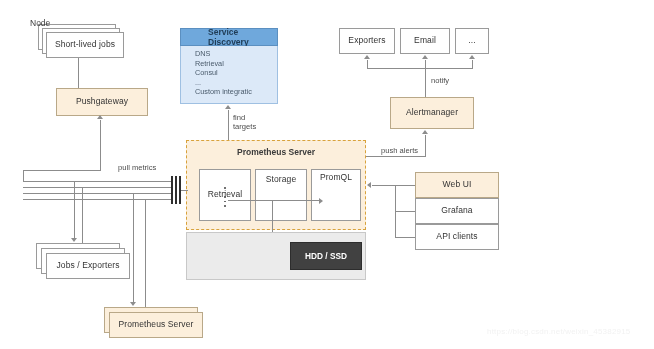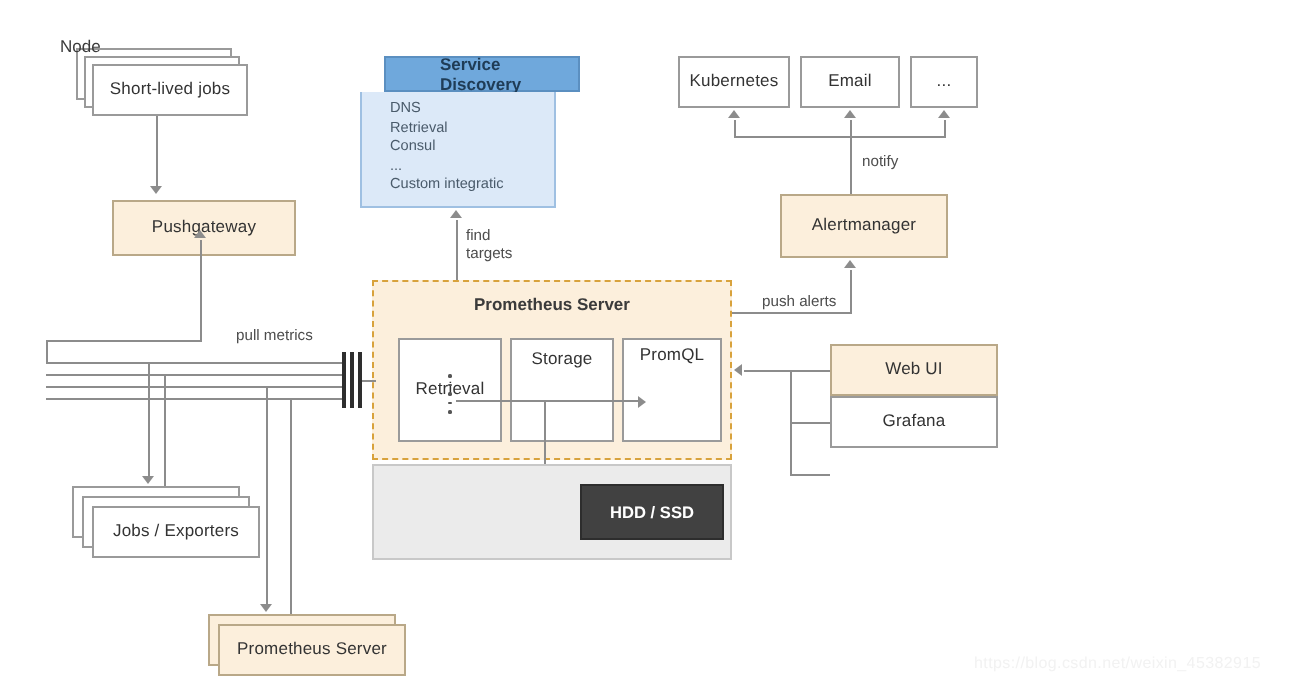--- a/index.html
+++ b/index.html
@@ -8,21 +8,21 @@
 
   .box{position:absolute;box-sizing:border-box;border:1px solid #9a9a9a;background:#ffffff;
        display:flex;align-items:center;justify-content:center;color:#333;font-size:8.5px;
        letter-spacing:.1px;text-align:center;line-height:1.15;}
   .tan{background:#fcefdc;border-color:#b9a888;}
   .ghost{background:#ffffff;border:1px solid #9a9a9a;text-align:right;}
   .ghost-tan{background:#fcefdc;border:1px solid #b9a888;}
 
   
   #sd-wrap{position:absolute;left:180px;top:28px;width:98px;height:76px;}
-  #sd-head{position:absolute;left:12px;top:0;width:98px;height:18px;background:#6fa8dc;border:1px solid #5b8fc0;
+  #sd-head{position:absolute;left:0;top:0;width:98px;height:18px;background:#6fa8dc;border:1px solid #5b8fc0;
            box-sizing:border-box;display:flex;align-items:center;justify-content:center;font-size:8.5px;color:#1f3c56;font-weight:600;padding-left:27px;}
   #sd-body{position:absolute;left:0;top:18px;width:98px;height:58px;background:#dce9f8;border:1px solid #9fc0e2;
            border-top:none;box-sizing:border-box;padding:3px 4px 2px 5px;}
   #sd-body ul{margin:0;padding:0 0 0 9px;list-style:none;}
   #sd-body li{font-size:7.3px;color:#4a5b6b;line-height:9.6px;position:relative;white-space:nowrap;overflow:hidden;}
   #sd-body li:before{content:"";position:absolute;left:-7px;top:4px;width:2px;height:2px;background:#6d7c8a;border-radius:50%;}
 
   
   #promsrv{position:absolute;left:186px;top:140px;width:180px;height:90px;background:#fcefdc;
            border:1px dashed #d8a23c;box-sizing:border-box;}
@@ -60,21 +60,21 @@
 
   <div class="box ghost" style="left:38px;top:24px;width:78px;height:26px;"></div>
   <div class="box ghost" style="left:42px;top:28px;width:78px;height:26px;"></div>
   <div class="box ghost" style="left:46px;top:32px;width:78px;height:26px;">
     <span>Short-lived jobs</span>
   </div>
 
   <div class="ln lnv" style="left:78px;top:58px;height:36px;"></div>
   <div class="arr arr-d" style="left:75px;top:93px;"></div>
 
-  <div class="box tan" style="left:56px;top:100px;width:92px;height:28px;">
+  <div class="box tan" style="left:56px;top:88px;width:92px;height:28px;">
     <span>Pushgateway</span>
   </div>
 
   <div id="sd-wrap">
     <div id="sd-head">Service Discovery</div>
     <div id="sd-body">
       <ul>
         <li>DNS</li>
         <li>Retrieval</li>
         <li>Consul</li>
@@ -159,21 +159,21 @@
   <div class="box ghost" style="left:46px;top:253px;width:84px;height:26px;">
     <span>Jobs / Exporters</span>
   </div>
 
   <div class="box ghost-tan" style="left:104px;top:307px;width:94px;height:26px;"></div>
   <div class="box ghost-tan" style="left:109px;top:312px;width:94px;height:26px;">
     <span>Prometheus Server</span>
   </div>
 
   <div class="box" style="left:339px;top:28px;width:56px;height:26px;">
-    <span>Kubernetes</span>
+    <span>Exporters</span>
   </div>
   <div class="box" style="left:400px;top:28px;width:50px;height:26px;">
     <span>Email</span>
   </div>
   <div class="box" style="left:455px;top:28px;width:34px;height:26px;">
     <span>...</span>
   </div>
 
   <div class="ln lnh" style="left:367px;top:68px;width:105px;"></div>
   <div class="ln lnv" style="left:367px;top:60px;height:9px;"></div>
@@ -193,20 +193,23 @@
   <div class="arr arr-u" style="left:422px;top:130px;"></div>
   <div class="ln lnh" style="left:366px;top:156px;width:60px;"></div>
   <div class="lbl" style="left:381px;top:146px;">push alerts</div>
 
   <div class="box" style="left:415px;top:198px;width:84px;height:26px;">
     <span>Grafana</span>
   </div>
   <div class="box tan" style="left:415px;top:172px;width:84px;height:26px;">
     <span>Web UI</span>
   </div>
+  <div class="box" style="left:415px;top:224px;width:84px;height:26px;">
+    <span>API clients</span>
+  </div>
 
   <div class="ln lnh" style="left:395px;top:185px;width:20px;"></div>
   <div class="ln lnh" style="left:395px;top:211px;width:20px;"></div>
   <div class="ln lnh" style="left:395px;top:237px;width:20px;"></div>
   <div class="ln lnv" style="left:395px;top:185px;height:52px;"></div>
   <div class="ln lnh" style="left:372px;top:185px;width:24px;"></div>
   <div class="arr arr-l" style="left:367px;top:182px;"></div>
 
   <div id="watermark">https://blog.csdn.net/weixin_45382915</div>
 </div>

